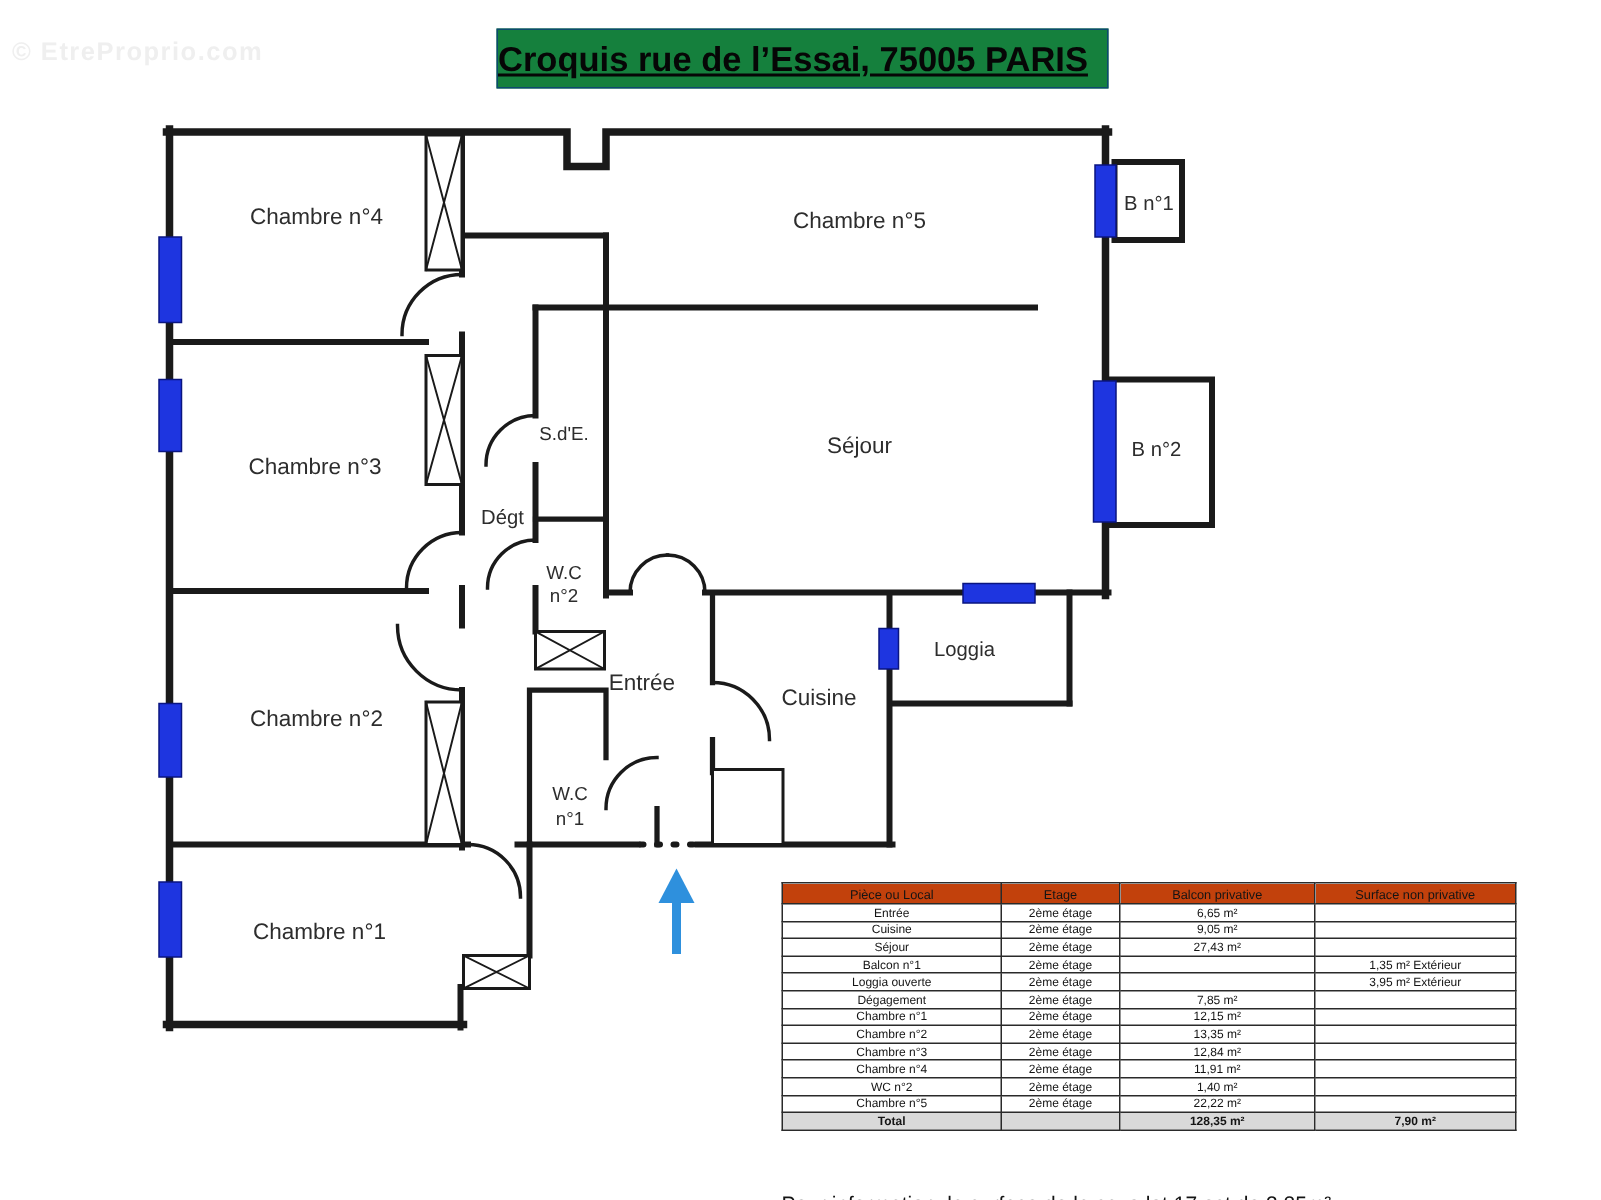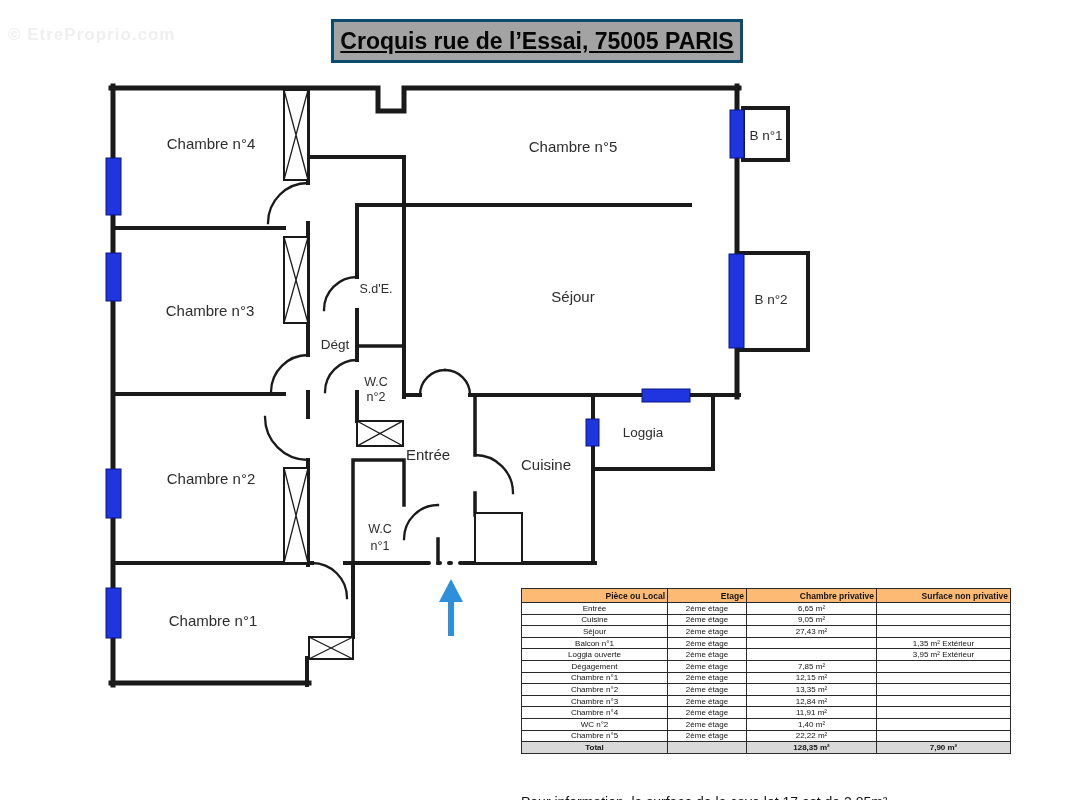--- a/index.html
+++ b/index.html
@@ -1,32 +1,32 @@
 <!DOCTYPE html>
 <html><head>
 <meta charset="utf-8">
 <style>
   html,body{margin:0;padding:0;background:#ffffff;}
   #page{position:relative;width:1067px;height:800px;background:#ffffff;overflow:hidden;
         font-family:"Liberation Sans",sans-serif;}
   .watermark{position:absolute;left:8px;top:25px;font-size:17px;font-weight:bold;
              color:#efefef;letter-spacing:1px;}
   .title-box{position:absolute;left:331px;top:19px;width:406px;height:38px;
-             border:3px solid #0c4a6e;background:#a3a3a3;display:flex;align-items:center;justify-content:center;}
+             border:1px solid #0c4a6e;background:#15803d;display:flex;align-items:center;}
   .title-box span{font-weight:bold;font-size:23px;color:#060606;text-decoration:underline;
                   white-space:nowrap;}
   #plan-svg{position:absolute;left:0;top:0;}
   .room-label{font-size:15px;fill:#2d2d2d;}
   .mid-label{font-size:13.5px;fill:#2d2d2d;}
   .small-label{font-size:12.5px;fill:#2d2d2d;}
   .surface-table{position:absolute;left:521px;top:588px;width:489px;border-collapse:collapse;
                  font-size:8px;color:#141414;table-layout:fixed;background:#fff;}
   .surface-table th,.surface-table td{border:1px solid #2a2a2a;padding:0 2px;height:10.6px;
                  text-align:center;overflow:hidden;white-space:nowrap;font-weight:normal;}
-  .surface-table thead th{background:#fdba74;font-weight:bold;font-size:8.5px;height:13px;text-align:right;}
+  .surface-table thead th{background:#c2410c;font-weight:normal;font-size:8.5px;height:13px;}
   .surface-table .total-row td{background:#d9d9d9;font-weight:bold;text-align:center;}
   .col-piece{width:146px;}.col-etage{width:79px;}.col-priv{width:130px;}.col-nonpriv{width:134px;}
   .footnote{position:absolute;left:521px;top:794px;font-size:14px;color:#141414;}
 </style>
 </head>
 <body>
 
 <div id="page">
 
   <div class="watermark">© EtreProprio.com</div>
@@ -136,21 +136,21 @@
     <colgroup>
       <col class="col-piece">
         <col class="col-etage">
         <col class="col-priv">
         <col class="col-nonpriv">
     </colgroup>
     <thead>
       <tr>
           <th>Pièce ou Local</th>
           <th>Etage</th>
-          <th>Chambre privative</th>
+          <th>Balcon privative</th>
           <th>Surface non privative</th>
         </tr>
     </thead>
     <tbody>
         <tr>
           <td>Entrée</td>
           <td>2ème étage</td>
           <td>6,65 m²</td>
           <td></td>
         </tr>

